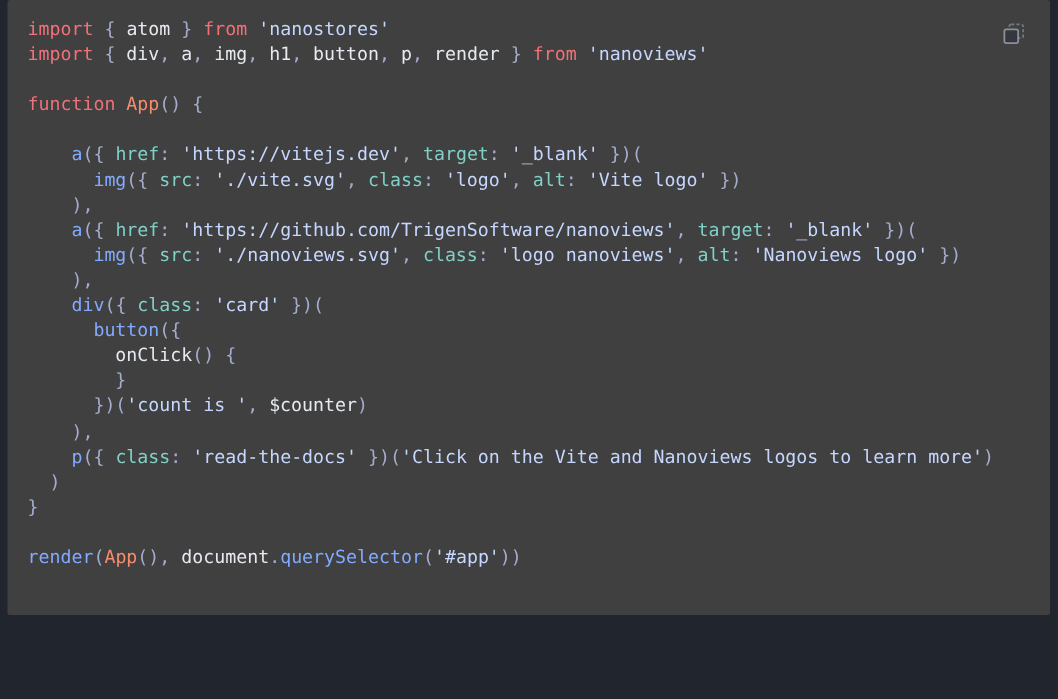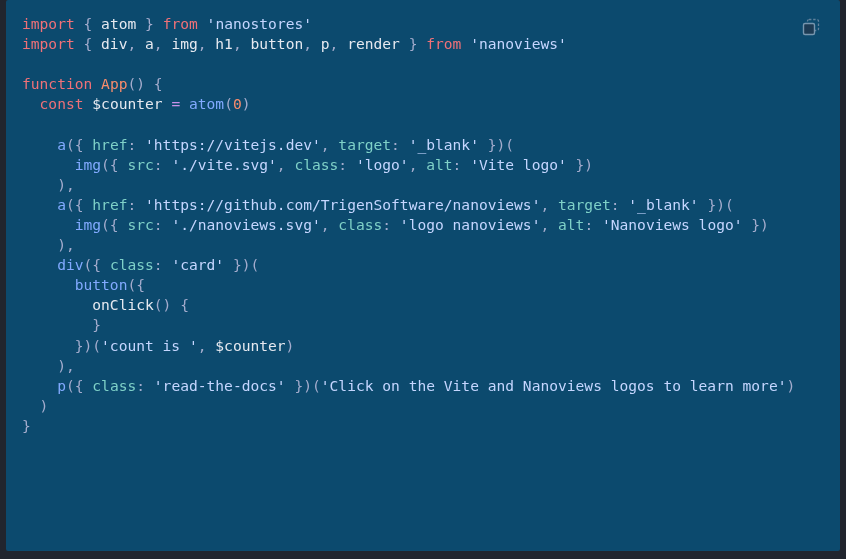--- a/index.html
+++ b/index.html
@@ -20,22 +20,22 @@
     width: 846px;
     height: 559px;
     background: #21252e;
     padding: 0 6px 0 6px;
   }
 
   #code-surface {
     position: relative;
     box-sizing: border-box;
     width: 834px;
-    height: 551px;
-    background: #0c4a6e;
+    height: 492px;
+    background: #404040;
     border-radius: 2px;
     padding: 14px 16px 10px 16px;
     overflow: hidden;
   }
 
   #copy-button {
     position: absolute;
     top: 16px;
     right: 18px;
     width: 22px;
@@ -80,34 +80,34 @@
       <svg width="22" height="22" viewBox="0 0 22 22" fill="none" xmlns="http://www.w3.org/2000/svg">
         <rect x="7.5" y="3.5" width="11" height="11" rx="1.5" stroke="#a7aec2" stroke-width="1.3" fill="none" stroke-dasharray="2.4 1.8"></rect>
         <rect x="3.5" y="7.5" width="11" height="11" rx="1.5" stroke="#cdd3e3" stroke-width="1.4" fill="#2b303f"></rect>
       </svg>
     </div>
 
     <pre id="code-lines"><span class="ln"><span class="kw">import</span><span class="pun"> </span><span class="pun">{</span><span class="pun"> </span><span class="var">atom</span><span class="pun"> </span><span class="pun">}</span><span class="pun"> </span><span class="kw">from</span><span class="pun"> </span><span class="str">'nanostores'</span>
 </span><span class="ln"><span class="kw">import</span><span class="pun"> { </span><span class="var">div</span><span class="pun">, </span><span class="var">a</span><span class="pun">, </span><span class="var">img</span><span class="pun">, </span><span class="var">h1</span><span class="pun">, </span><span class="var">button</span><span class="pun">, </span><span class="var">p</span><span class="pun">, </span><span class="var">render</span><span class="pun"> } </span><span class="kw">from</span><span class="pun"> </span><span class="str">'nanoviews'</span>
 </span><span class="ln">
 </span><span class="ln"><span class="kw">function</span><span class="pun"> </span><span class="cls">App</span><span class="pun">() {</span>
-</span><span class="ln"><span class="pun">  </span><span class="kw">const</span><span class="pun"> </span><span class="var">$counter</span><span class="pun"> </span><span class="op">=</span><span class="pun"> </span><span class="fn">atom</span><span class="pun">(</span><span class="num">0</span><span class="pun">)</span>
 </span><span class="ln">
 </span><span class="ln"><span class="pun">    </span><span class="fn">a</span><span class="pun">({ </span><span class="prop">href</span><span class="pun">: </span><span class="str">'https://vitejs.dev'</span><span class="pun">, </span><span class="prop">target</span><span class="pun">: </span><span class="str">'_blank'</span><span class="pun"> })(</span>
 </span><span class="ln"><span class="pun">      </span><span class="fn">img</span><span class="pun">({ </span><span class="prop">src</span><span class="pun">: </span><span class="str">'./vite.svg'</span><span class="pun">, </span><span class="prop">class</span><span class="pun">: </span><span class="str">'logo'</span><span class="pun">, </span><span class="prop">alt</span><span class="pun">: </span><span class="str">'Vite logo'</span><span class="pun"> })</span>
 </span><span class="ln"><span class="pun">    ),</span>
 </span><span class="ln"><span class="pun">    </span><span class="fn">a</span><span class="pun">({ </span><span class="prop">href</span><span class="pun">: </span><span class="str">'https://github.com/TrigenSoftware/nanoviews'</span><span class="pun">, </span><span class="prop">target</span><span class="pun">: </span><span class="str">'_blank'</span><span class="pun"> })(</span>
 </span><span class="ln"><span class="pun">      </span><span class="fn">img</span><span class="pun">({ </span><span class="prop">src</span><span class="pun">: </span><span class="str">'./nanoviews.svg'</span><span class="pun">, </span><span class="prop">class</span><span class="pun">: </span><span class="str">'logo nanoviews'</span><span class="pun">, </span><span class="prop">alt</span><span class="pun">: </span><span class="str">'Nanoviews logo'</span><span class="pun"> })</span>
 </span><span class="ln"><span class="pun">    ),</span>
 </span><span class="ln"><span class="pun">    </span><span class="fn">div</span><span class="pun">({ </span><span class="prop">class</span><span class="pun">: </span><span class="str">'card'</span><span class="pun"> })(</span>
 </span><span class="ln"><span class="pun">      </span><span class="fn">button</span><span class="pun">({</span>
 </span><span class="ln"><span class="pun">        </span><span class="var">onClick</span><span class="pun">() {</span>
 </span><span class="ln"><span class="pun">        }</span>
 </span><span class="ln"><span class="pun">      })(</span><span class="str">'count is '</span><span class="pun">, </span><span class="var">$counter</span><span class="pun">)</span>
 </span><span class="ln"><span class="pun">    ),</span>
 </span><span class="ln"><span class="pun">    </span><span class="fn">p</span><span class="pun">({ </span><span class="prop">class</span><span class="pun">: </span><span class="str">'read-the-docs'</span><span class="pun"> })(</span><span class="str">'Click on the Vite and Nanoviews logos to learn more'</span><span class="pun">)</span>
 </span><span class="ln"><span class="pun">  )</span>
 </span><span class="ln"><span class="pun">}</span>
 </span><span class="ln">
+</span><span class="ln"><span class="fn">render</span><span class="pun">(</span><span class="cls">App</span><span class="pun">(), </span><span class="var">document</span><span class="pun">.</span><span class="fn">querySelector</span><span class="pun">(</span><span class="str">'#app'</span><span class="pun">))</span>
 </span></pre>
 
   </div>
 </div>
 
 </body></html>

